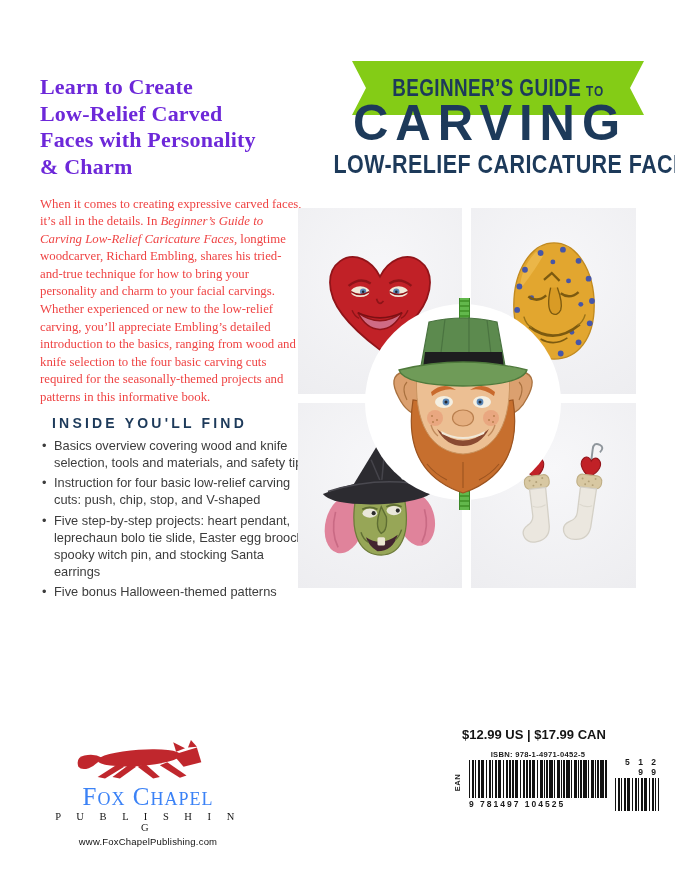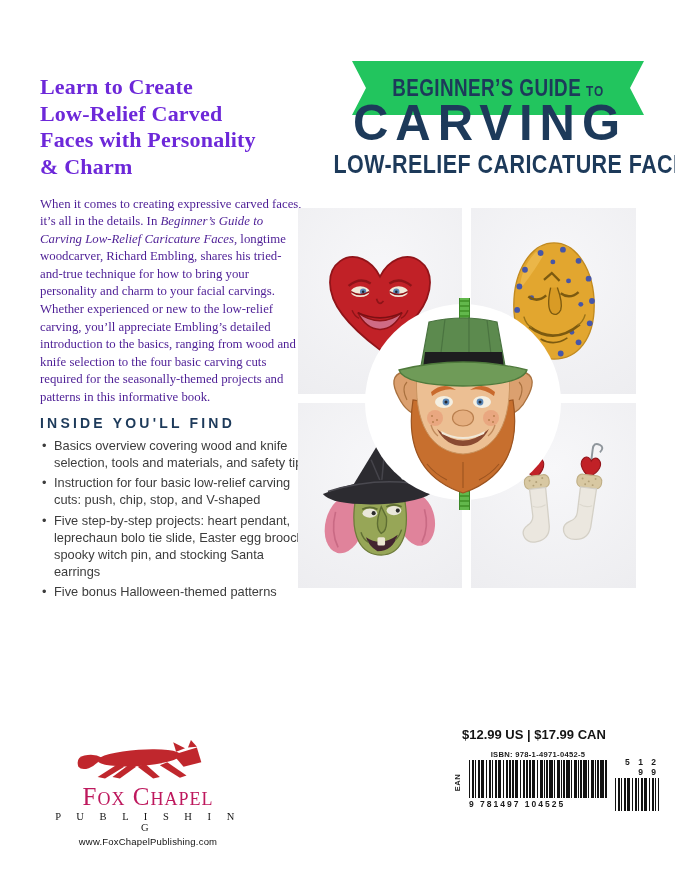--- a/index.html
+++ b/index.html
@@ -5,32 +5,32 @@
   html,body{margin:0;padding:0;background:#fff;}
   .page{position:relative;width:675px;height:871px;background:#ffffff;
         font-family:"Liberation Sans",sans-serif;overflow:hidden;}
 
   
   .headline{position:absolute;left:40px;top:74px;width:270px;
             font-family:"Liberation Serif",serif;font-weight:700;
             font-size:22px;line-height:26.5px;color:#6d28d9;letter-spacing:.2px;}
   .intro{position:absolute;left:40px;top:183px;width:263px;
          font-family:"Liberation Serif",serif;font-size:12.8px;line-height:1.37;
-         color:#4c1d95;}
+         color:#ef4444;}
   .intro .it{font-style:italic;}
-  .find-head{position:absolute;left:40px;top:415px;
+  .find-head{position:absolute;left:52px;top:415px;
              font-weight:700;font-size:14px;letter-spacing:3.2px;color:#1d3a5a;}
   .find-list{position:absolute;left:40px;top:437px;width:272px;margin:0;padding:0;
              font-size:12.8px;line-height:1.34;color:#3c3c3c;}
   .find-list li{list-style:none;position:relative;padding-left:14px;margin-bottom:3px;}
   .find-list li::before{content:"\2022";position:absolute;left:2px;top:0;color:#3c3c3c;}
 
   
   .ribbon{position:absolute;left:352px;top:61px;width:292px;height:54px;
-          background:#22c55e;display:flex;align-items:center;justify-content:center;
+          background:#84cc16;display:flex;align-items:center;justify-content:center;
           clip-path:polygon(0 0,100% 0,calc(100% - 14px) 50%,100% 100%,0 100%,14px 50%);}
   .ribbon-inner{transform:scaleX(.82);white-space:nowrap;color:#1d3a5a;
                 font-weight:700;font-size:23px;letter-spacing:.5px;}
   .ribbon-inner .small{font-size:14.5px;margin-left:6px;letter-spacing:1px;}
   .big-title{position:absolute;left:312px;top:95px;width:356px;text-align:center;
              font-weight:700;font-size:49px;letter-spacing:7px;color:#1d3a5a;
              transform:scaleY(1.02);white-space:nowrap;}
   .sub-title{position:absolute;left:308px;top:150px;width:364px;text-align:center;
              font-weight:700;font-size:25px;color:#1d3a5a;white-space:nowrap;
              transform:scaleX(.86);letter-spacing:.5px;}
@@ -43,21 +43,21 @@
   .cord{position:absolute;left:459px;top:298px;width:9px;height:212px;z-index:3;
         background:repeating-linear-gradient(0deg,#62b84c 0 3px,#47992f 3px 5px);
         border-left:1px solid #3c8828;border-right:1px solid #3c8828;}
   .circle{position:absolute;left:365px;top:304px;width:196px;height:196px;
           border-radius:50%;background:#fff;z-index:2;}
   .lep-box{position:absolute;left:383px;top:312px;width:160px;height:184px;z-index:4;}
 
   
   .logo{position:absolute;left:55px;top:740px;width:186px;text-align:center;}
   .logo-name{font-family:"Liberation Serif",serif;font-variant:small-caps;
-             font-size:25px;letter-spacing:1px;color:#be185d;line-height:1;}
+             font-size:25px;letter-spacing:1px;color:#3b82f6;line-height:1;}
   .logo-div{font-family:"Liberation Serif",serif;font-size:10.5px;letter-spacing:6.5px;
             color:#141414;margin-top:2px;}
   .logo-url{font-weight:400;font-size:9.5px;color:#111;margin-top:3px;letter-spacing:.2px;}
 
   .price{position:absolute;left:462px;top:727px;font-weight:700;font-size:13px;color:#141414;}
   .barcode{position:absolute;left:455px;top:750px;width:204px;height:66px;font-weight:bold;}
   .ean{position:absolute;left:-6px;top:28px;font-size:7.5px;color:#222;
        transform:rotate(-90deg);letter-spacing:.5px;}
   .bc-main{position:absolute;left:14px;top:0;width:138px;}
   .bc-isbn{font-size:7.6px;color:#1a1a1a;text-align:center;letter-spacing:.3px;}

